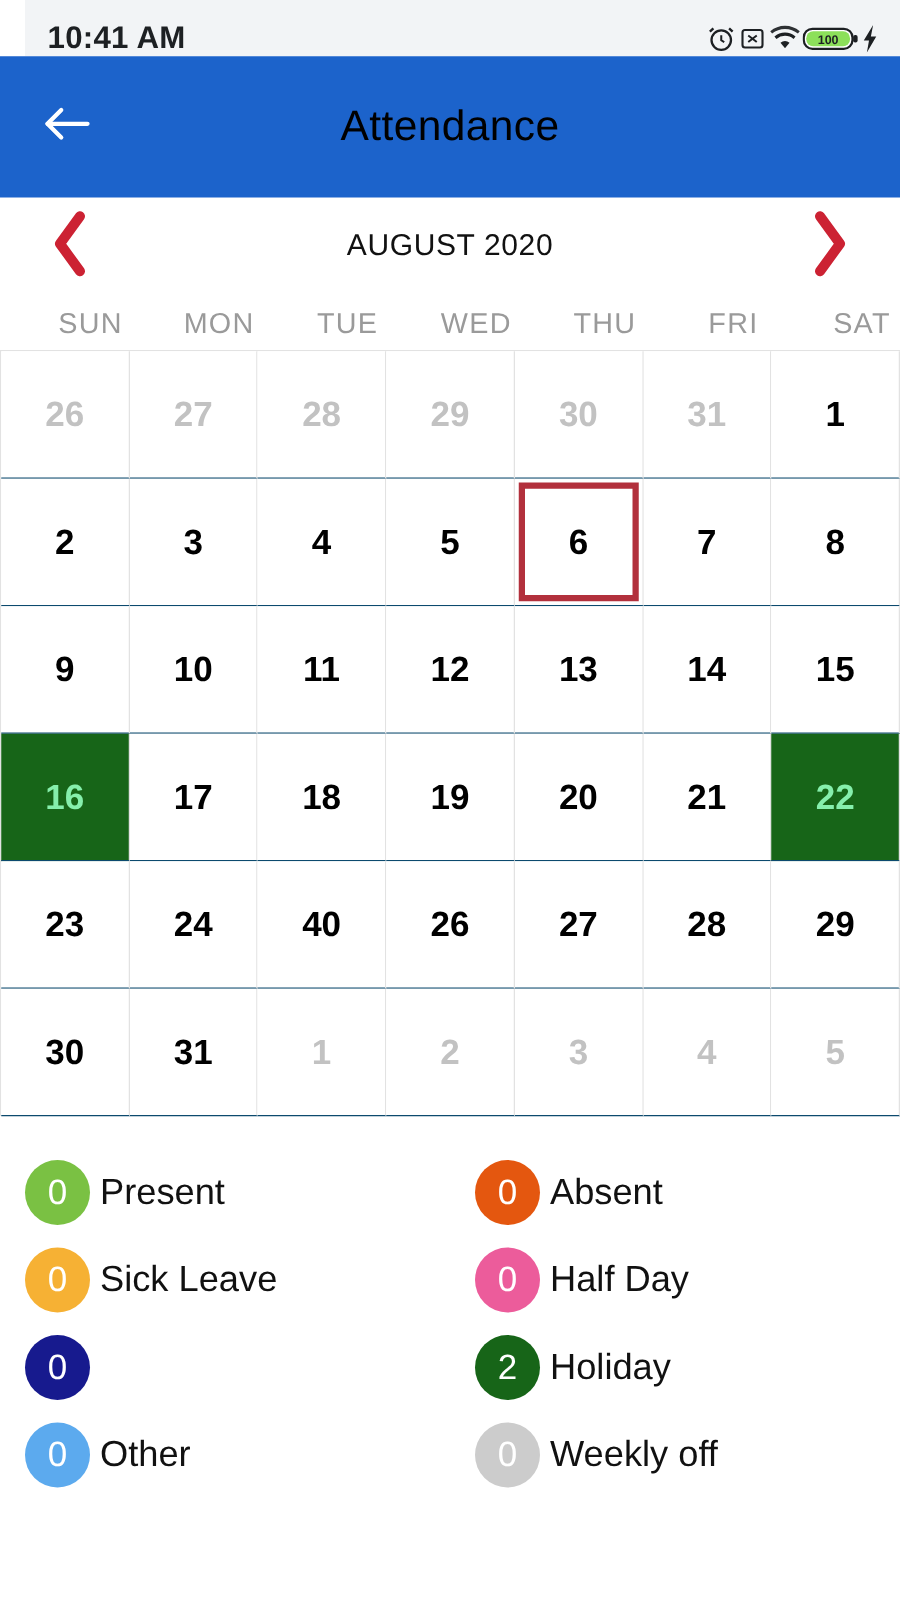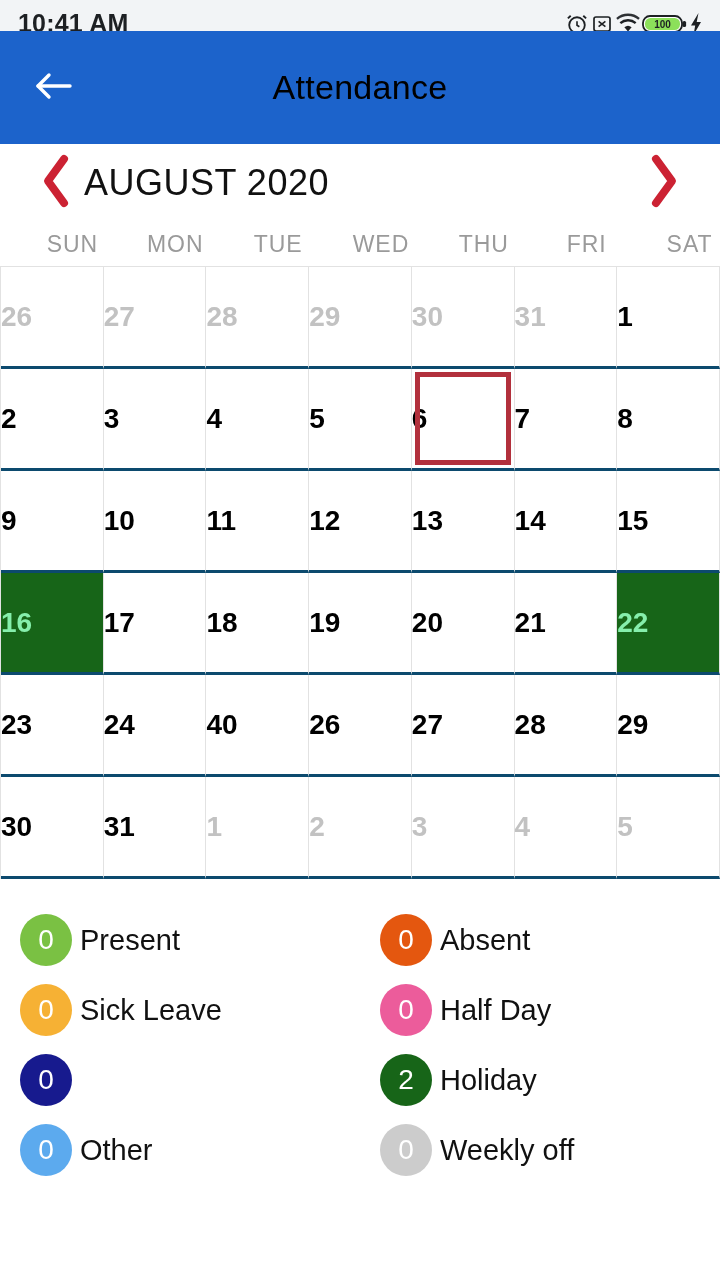--- a/index.html
+++ b/index.html
@@ -5,26 +5,27 @@
   * { box-sizing: border-box; margin: 0; padding: 0; }
   html, body {
     width: 720px; height: 1280px;
     background: #ffffff;
     font-family: "Liberation Sans", sans-serif;
     overflow: hidden;
   }
 
   
   .status-bar {
-    height: 31px;
+    height: 45px;
     background: #f2f4f6;
     display: flex;
     align-items: center;
     justify-content: space-between;
     padding: 16px 16px 0 18px;
+    margin-left: 20px;
   }
   .status-time {
     font-size: 25px;
     font-weight: bold;
     color: #1d2023;
     letter-spacing: 0.2px;
   }
   .status-icons {
     display: flex;
     align-items: center;
@@ -65,22 +66,22 @@
     padding: 0 28px;
     background: #ffffff;
   }
   .chev {
     width: 56px; height: 62px;
     display: flex; align-items: center; justify-content: center;
     cursor: pointer;
   }
   .month-label {
     flex: 1;
-    text-align: left;
-    font-size: 36px;
+    text-align: center;
+    font-size: 24px;
     font-weight: normal;
     color: #111111;
     letter-spacing: 0.5px;
   }
 
   
   .weekdays {
     display: grid;
     grid-template-columns: repeat(7, 1fr);
     height: 44px;
@@ -99,23 +100,24 @@
   .cal-grid {
     display: grid;
     grid-template-columns: repeat(7, 1fr);
     grid-template-rows: repeat(6, 102px);
     border-top: 1px solid #e2e2e2;
     border-left: 1px solid #e2e2e2;
     background: #ffffff;
   }
   .day-cell {
     border-right: 1px solid #e2e2e2;
-    border-bottom: 3px solid #0c4a6e;
-    display: flex;
-    align-items: center;
+    border-bottom: 1px solid #0c4a6e;
+    display: flex;
+    align-items: center;
+    justify-content: center;
     font-size: 28px;
     font-weight: bold;
     color: #000000;
     position: relative;
     cursor: pointer;
     background: #ffffff;
   }
   .day-cell.muted { color: #c2c2c2; }
   .day-cell.holiday { background: #176518; color: #86efac; }
   .day-cell.selected::after {

